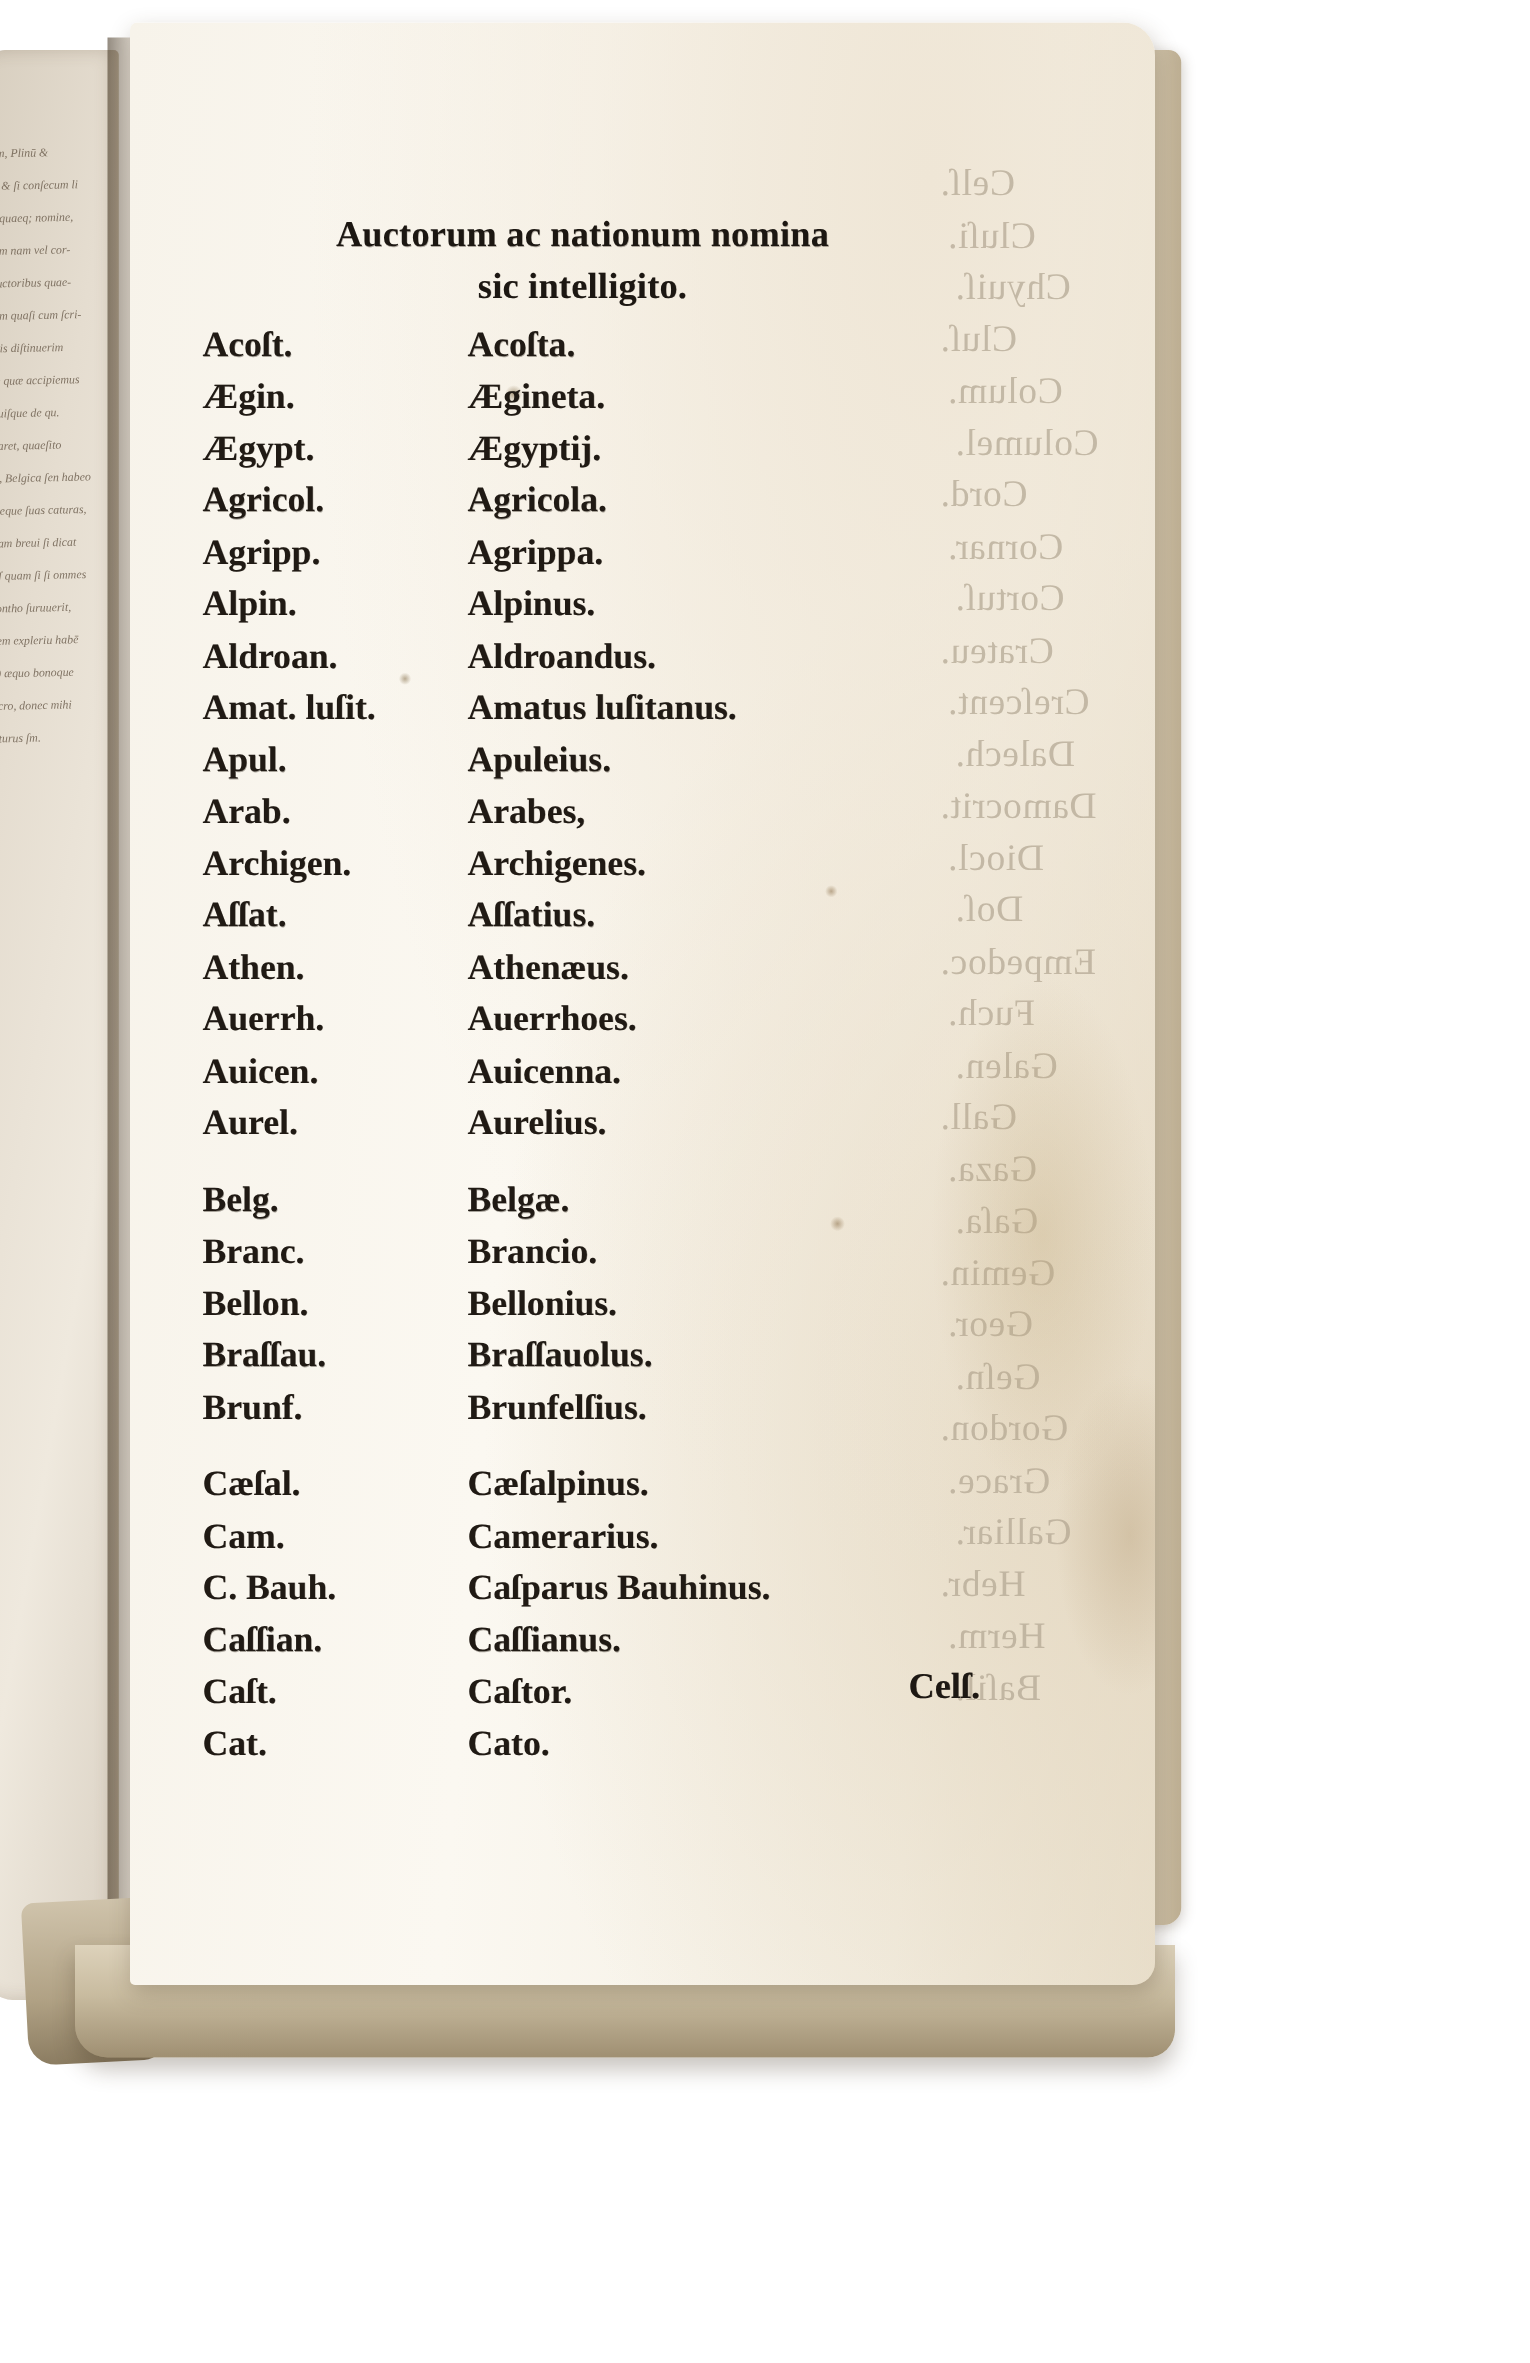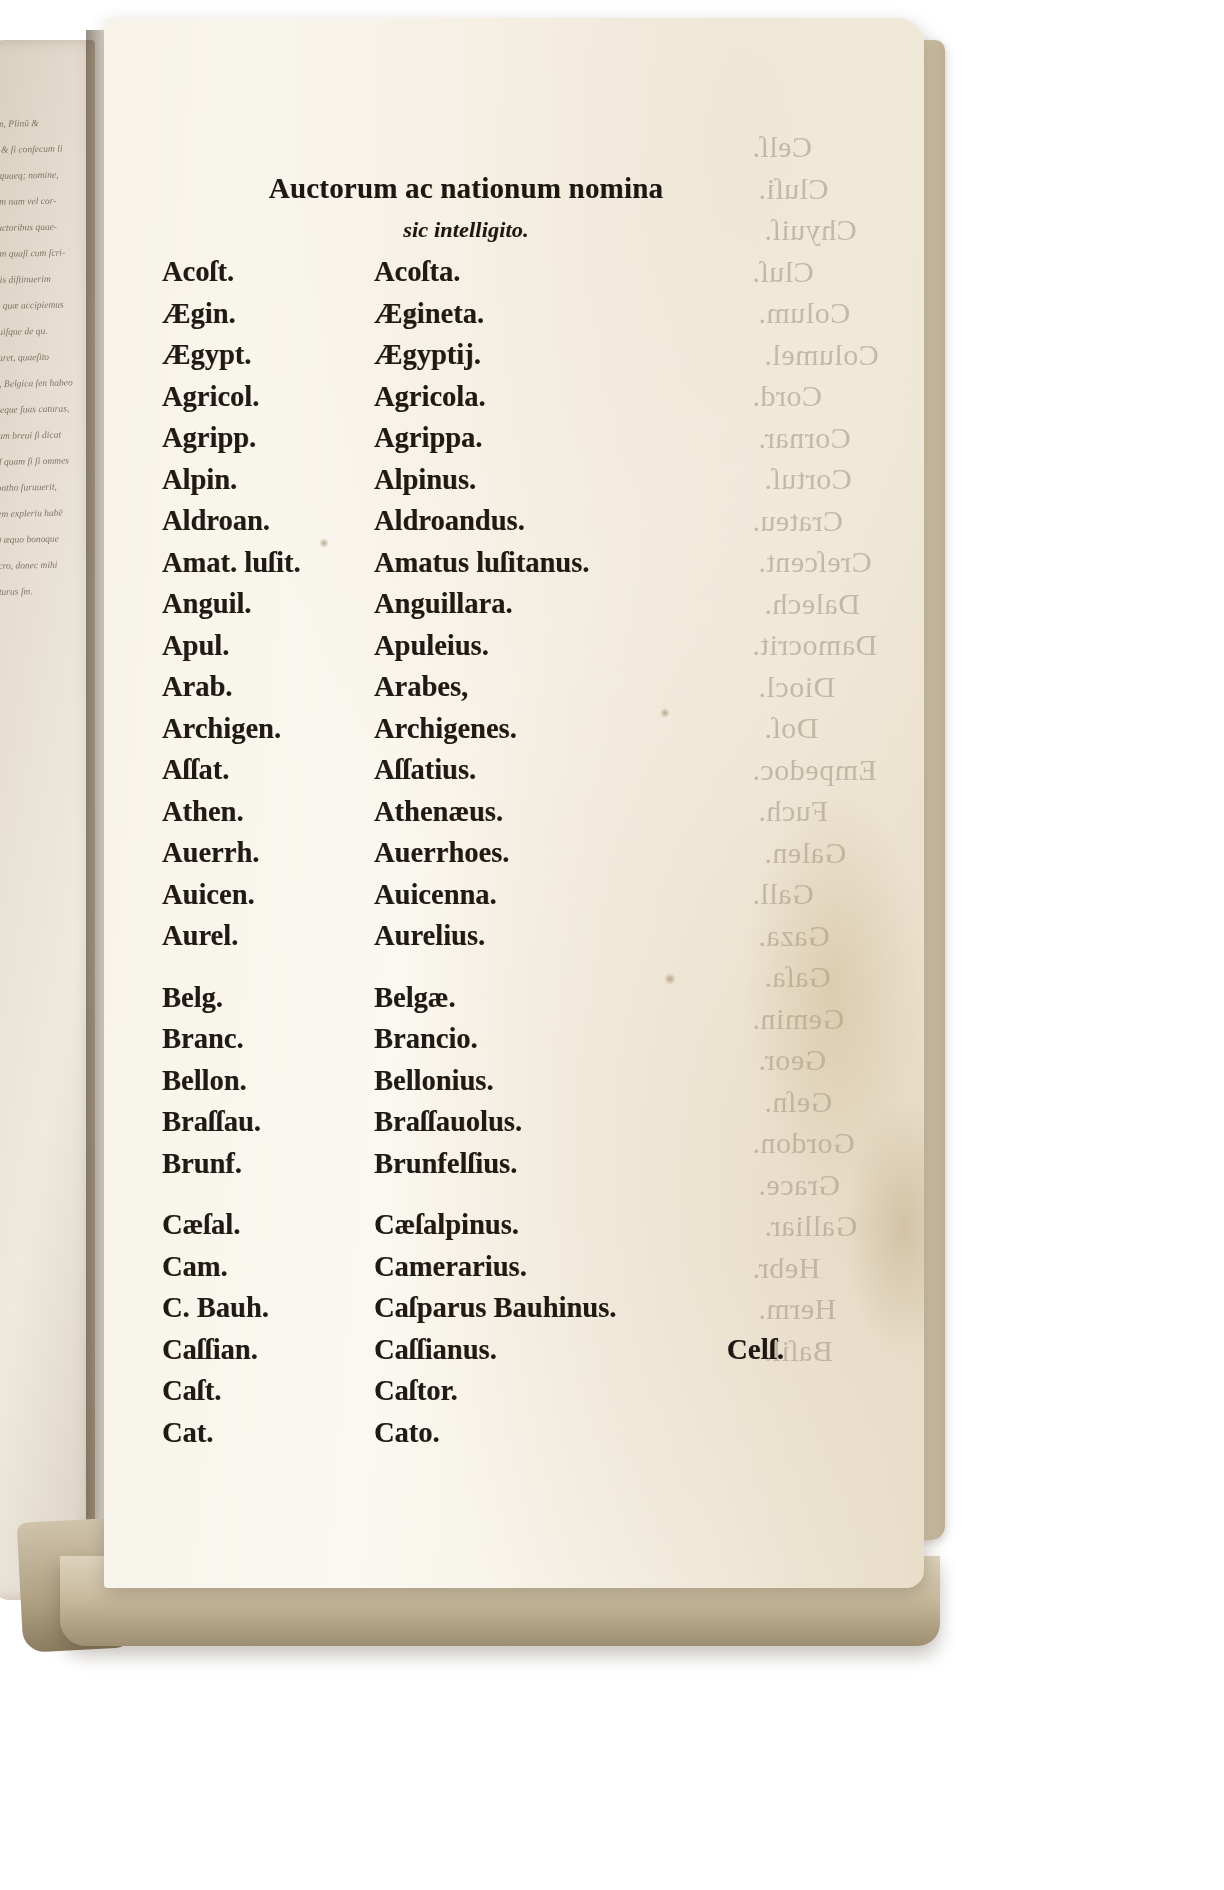--- a/index.html
+++ b/index.html
@@ -141,32 +141,32 @@
     width: 700px;
     text-align: center;
     font-family: "Liberation Serif", serif;
     font-weight: bold;
     font-size: 29px;
     line-height: 41px;
     color: #1c1712;
     letter-spacing: .2px;
     text-shadow: 0.4px 0.4px 0 rgba(40,30,20,.35);
   }
-  .heading .l2 { font-size: 22px; font-style: italic; }
+  .heading .l2 { font-size: 29px; }
 
   .list {
     position: absolute;
     left: 58px;
     top: 238px;
     width: 700px;
   }
   .grp { margin-bottom: 20px; }
   .row {
     display: flex;
-    align-items: flex-start;
+    align-items: center;
     height: 41.5px;
   }
   .abbr, .full {
     font-family: "Liberation Serif", serif;
     font-weight: bold;
     font-size: 28.5px;
     color: #201a14;
     text-shadow: 0.4px 0.35px 0 rgba(35,26,16,.38);
     white-space: nowrap;
   }
@@ -294,24 +294,20 @@
             </div>
             <div class="row">
               <span class="abbr">Aldroan.</span>
               <span class="full">Aldroandus.</span>
             </div>
             <div class="row">
               <span class="abbr">Amat. luſit.</span>
               <span class="full">Amatus luſitanus.</span>
             </div>
             <div class="row">
-              <span class="abbr">Anguil.</span>
-              <span class="full">Anguillara.</span>
-            </div>
-            <div class="row">
               <span class="abbr">Apul.</span>
               <span class="full">Apuleius.</span>
             </div>
             <div class="row">
               <span class="abbr">Arab.</span>
               <span class="full">Arabes,</span>
             </div>
             <div class="row">
               <span class="abbr">Archigen.</span>
               <span class="full">Archigenes.</span>

